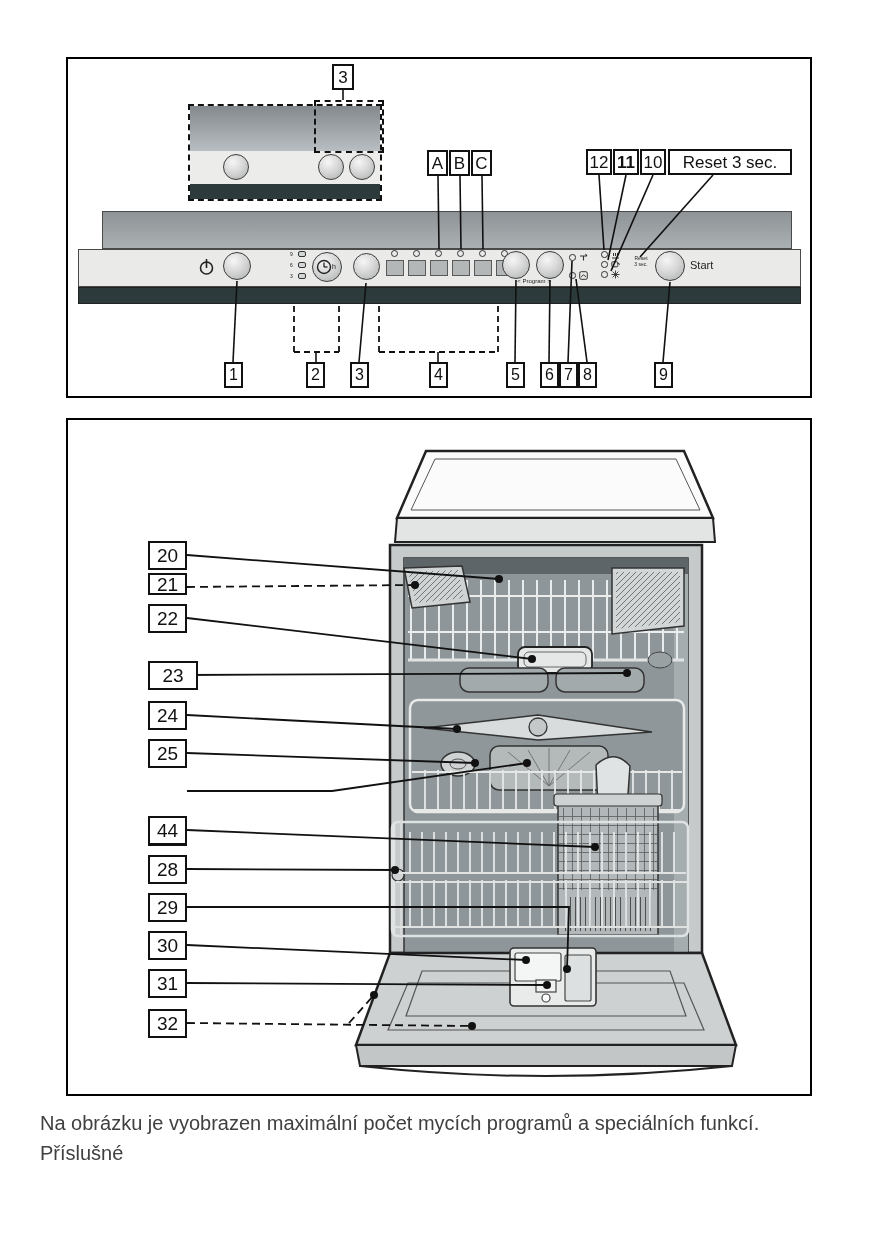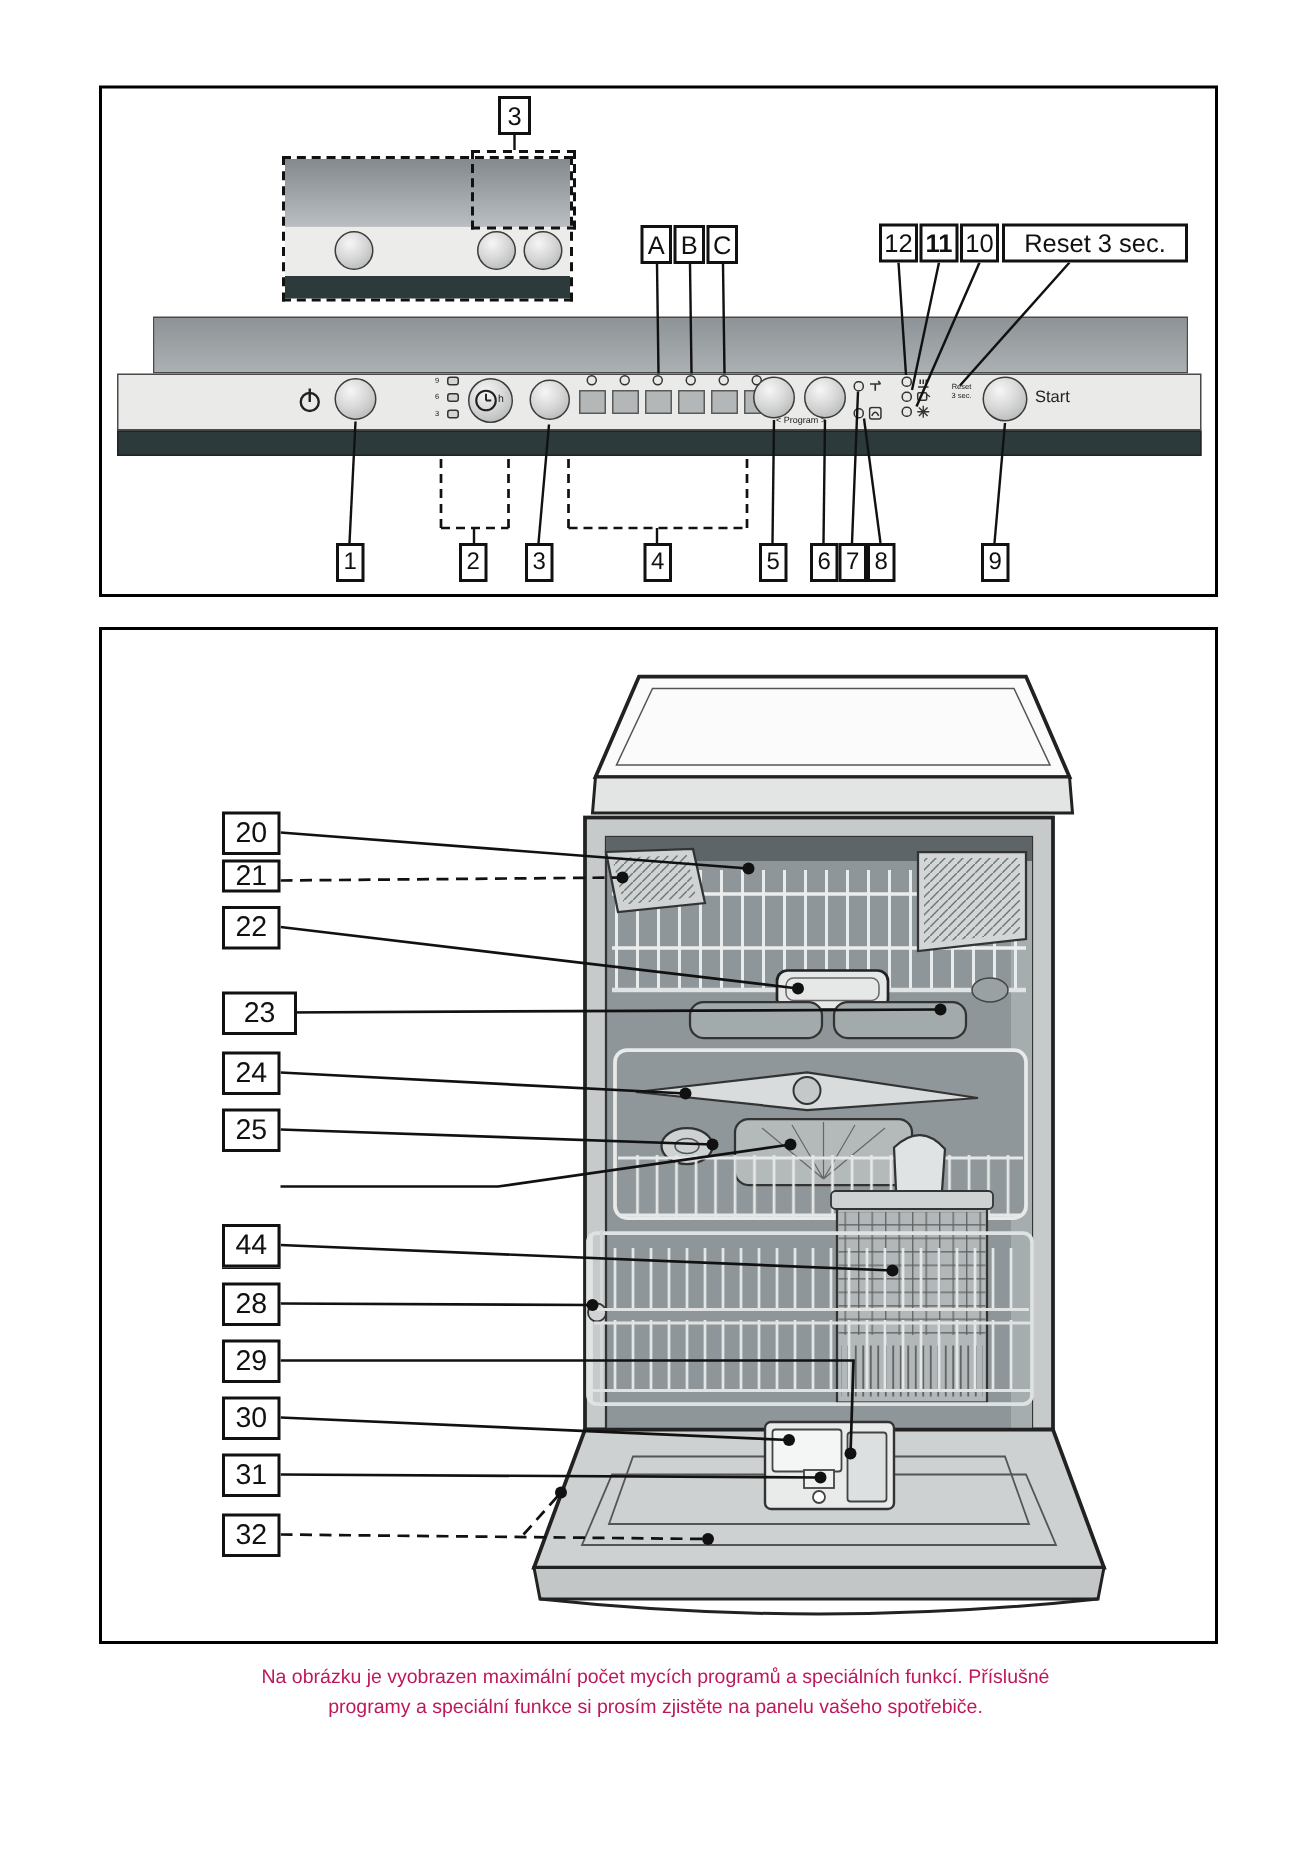--- a/index.html
+++ b/index.html
@@ -20,22 +20,22 @@
   .band-dark{position:absolute;background:#2d3a3c;border:1px solid #222;box-sizing:border-box;}
   .rbtn{position:absolute;border-radius:50%;border:1.5px solid #3c3c3c;
         background:radial-gradient(circle at 38% 30%,#f6f6f6 0%,#d8d8d8 45%,#aaadad 100%);
         box-sizing:border-box;z-index:2;}
   .sqbtn{position:absolute;width:18px;height:16px;background:#b3b7b7;border:1px solid #5a5a5a;box-sizing:border-box;z-index:2;}
   .led{position:absolute;width:7px;height:7px;border-radius:50%;background:#e9e9e9;border:1.2px solid #333;box-sizing:border-box;z-index:2;}
   .dled{position:absolute;width:8px;height:6px;border-radius:2px;background:#d3d6d6;border:1px solid #333;box-sizing:border-box;z-index:2;}
   .tinytxt{position:absolute;font-size:5px;line-height:5.5px;color:#222;z-index:2;}
   .icon{position:absolute;z-index:2;}
   .lines{position:absolute;left:0;top:0;z-index:3;pointer-events:none;}
-  .caption{position:absolute;left:40px;top:1108px;width:794px;text-align:center;
-           font-size:13px;line-height:1.5;color:#be185d;}
+  .caption{position:absolute;left:40px;top:1108px;width:794px;
+           font-size:20px;line-height:1.5;color:#404040;}
   .inset{position:absolute;border:2px dashed #111;z-index:2;box-sizing:border-box;}
   .subbox{position:absolute;border:2px dashed #111;background:transparent;z-index:3;box-sizing:border-box;}
 </style>
 </head>
 <body>
 
 <div class="page">
 
   <div class="figframe" style="left:66px;top:57px;width:742px;height:337px;">
 
@@ -305,16 +305,15 @@
     <div class="co lg" style="left:80px;top:396px;width:39px;height:29px;">44</div>
     <div class="co lg" style="left:80px;top:435px;width:39px;height:29px;">28</div>
     <div class="co lg" style="left:80px;top:473px;width:39px;height:29px;">29</div>
     <div class="co lg" style="left:80px;top:511px;width:39px;height:29px;">30</div>
     <div class="co lg" style="left:80px;top:549px;width:39px;height:29px;">31</div>
     <div class="co lg" style="left:80px;top:589px;width:39px;height:29px;">32</div>
   </div>
 
   <div class="caption">
     <div>Na obrázku je vyobrazen maximální počet mycích programů a speciálních funkcí. Příslušné</div>
-    <div>programy a speciální funkce si prosím zjistěte na panelu vašeho spotřebiče.</div>
   </div>
 
 </div>
 
 </body></html>

